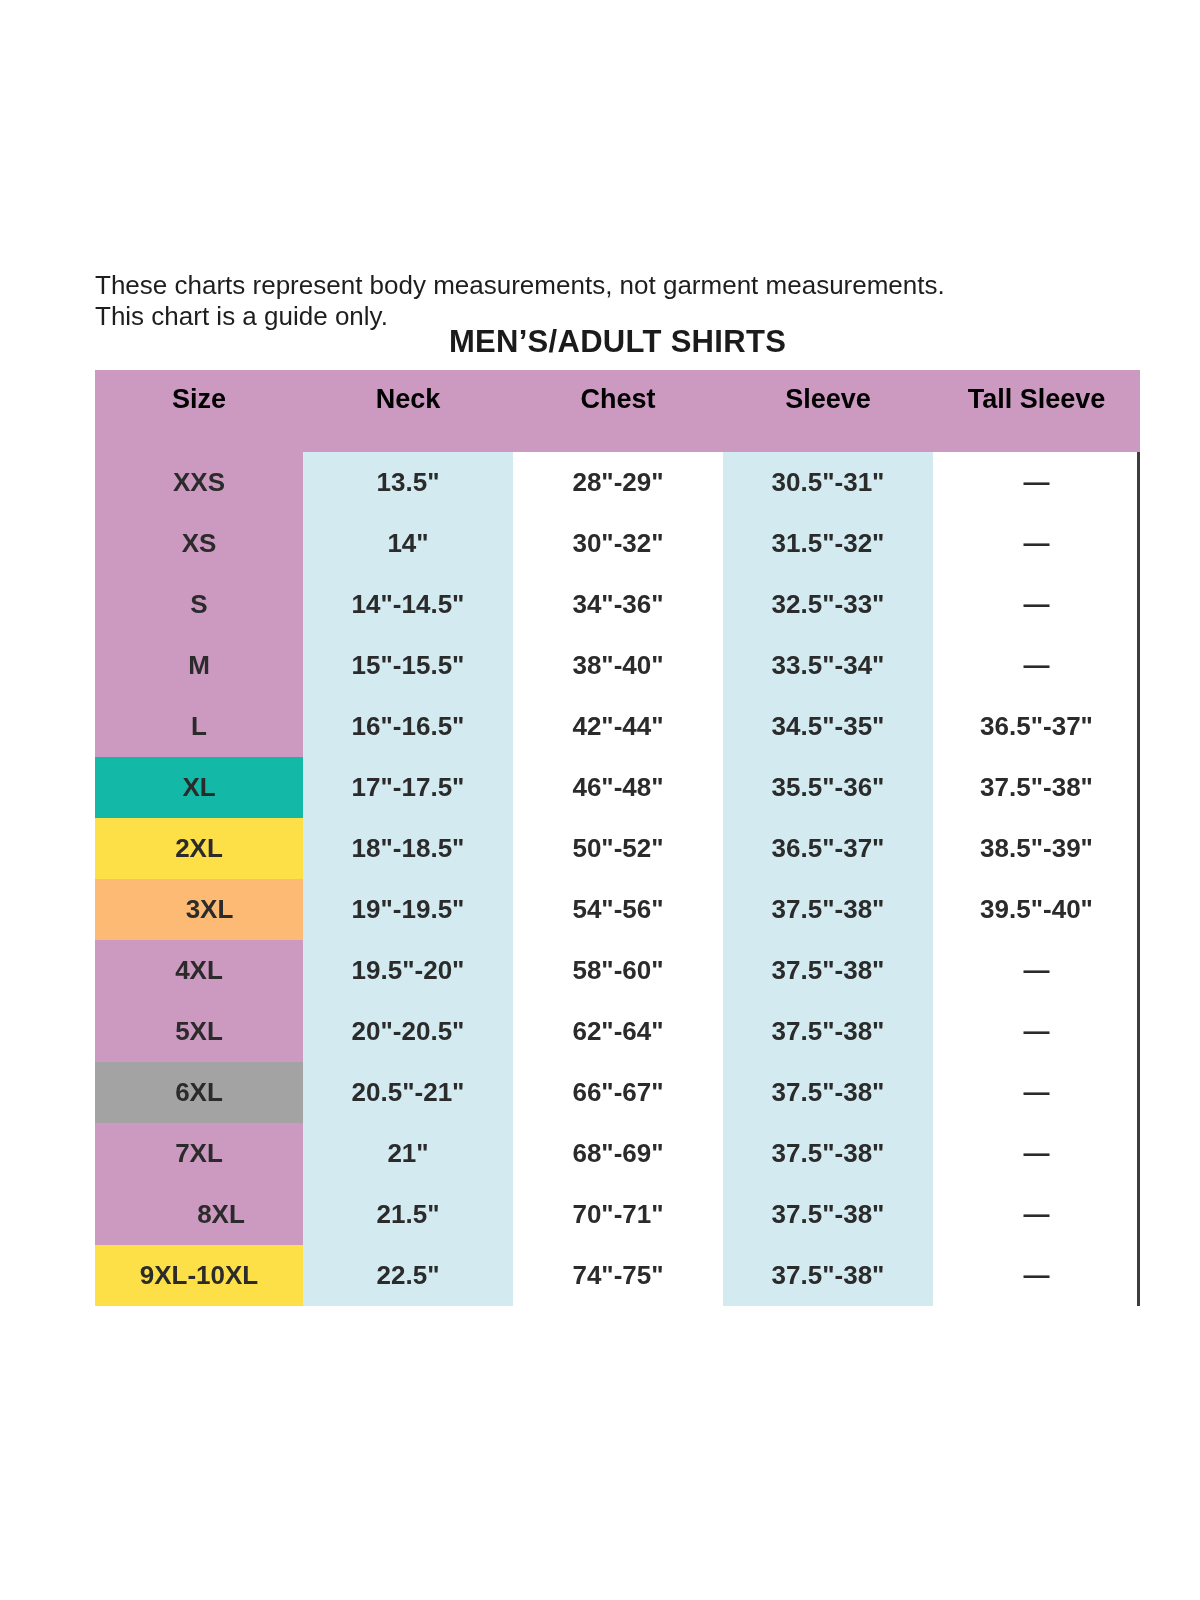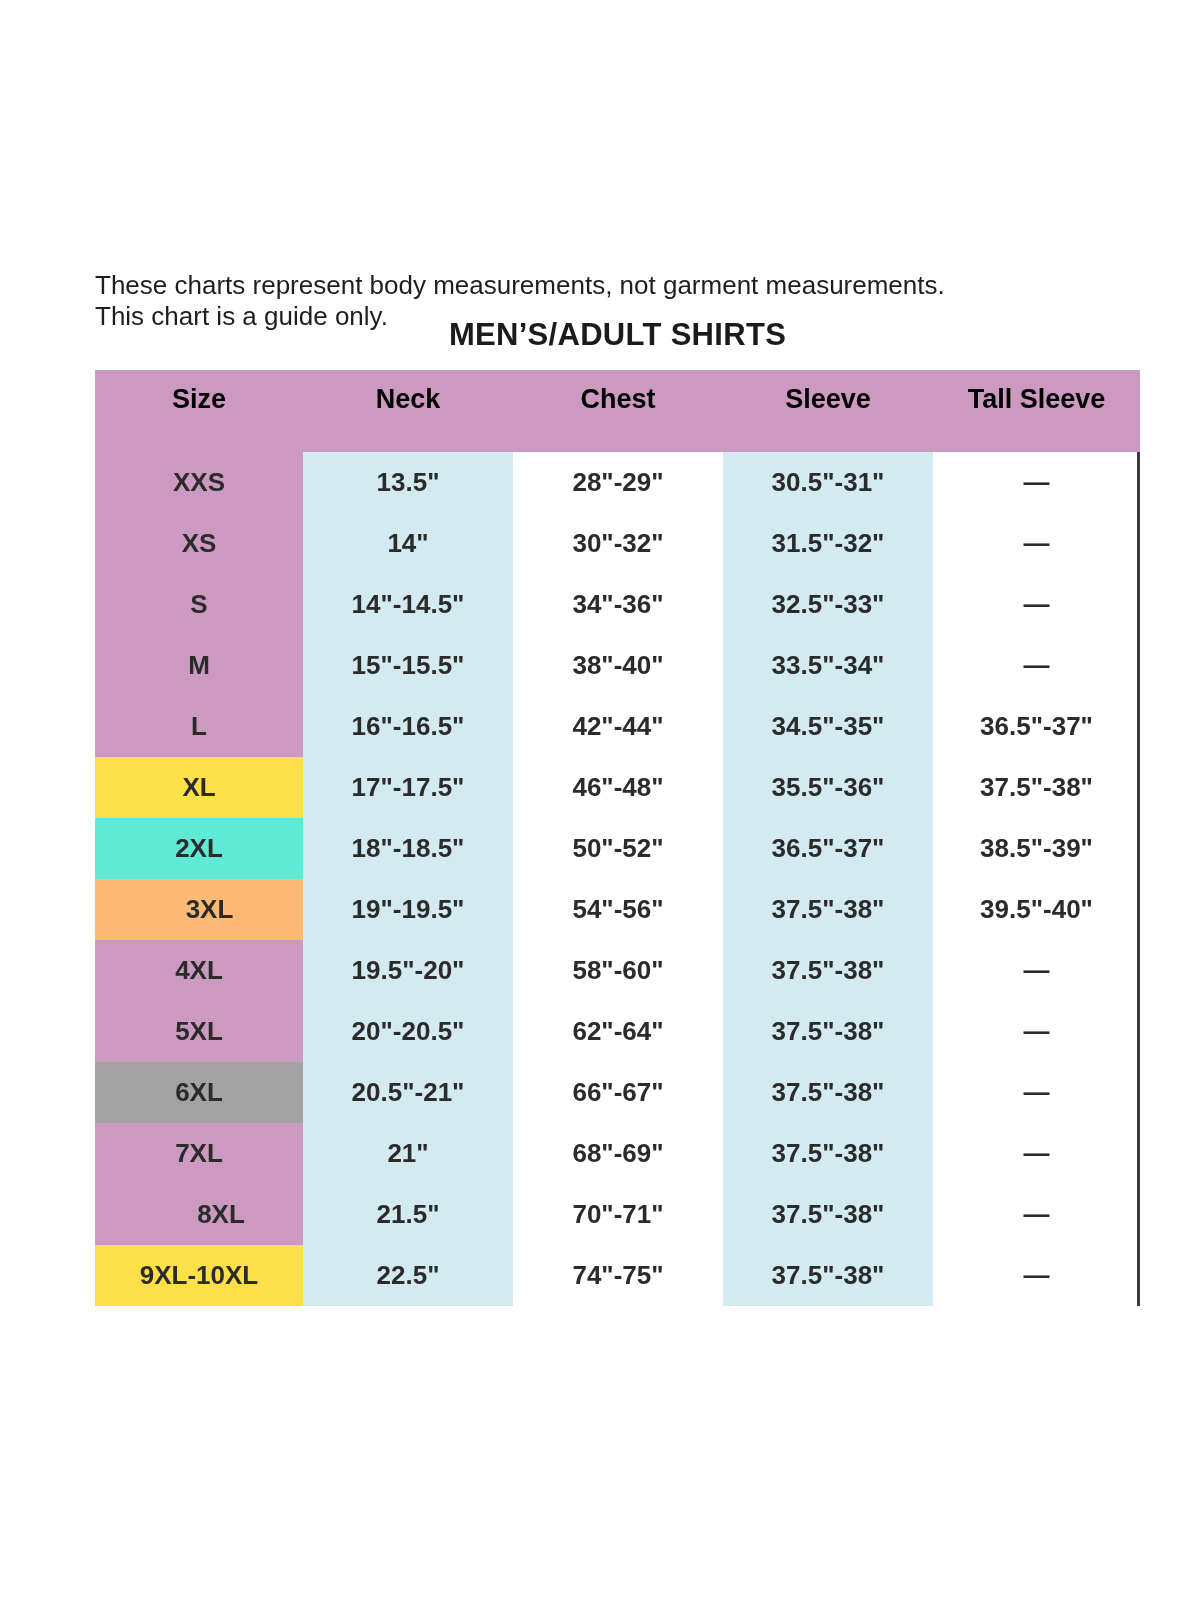--- a/index.html
+++ b/index.html
@@ -16,21 +16,21 @@
     left: 95px;
     top: 270px;
     font-size: 26px;
     line-height: 31px;
     color: #1e1e1e;
     font-weight: 400;
   }
   .page-title {
     position: absolute;
     left: 95px;
-    top: 317px;
+    top: 324px;
     width: 1045px;
     text-align: center;
     font-size: 31px;
     font-weight: 700;
     color: #1b1b1b;
     letter-spacing: 0.3px;
   }
   .size-table {
     position: absolute;
     left: 95px;
@@ -110,26 +110,26 @@
       <div class="td" style="background: rgb(204, 153, 192);">M</div>
       <div class="td" style="background: rgb(210, 234, 240);">15"-15.5"</div>
       <div class="td" style="background: rgb(255, 255, 255);">38"-40"</div>
       <div class="td" style="background: rgb(210, 234, 240);">33.5"-34"</div>
       <div class="td" style="background: rgb(255, 255, 255);">—</div>
       <div class="td" style="background: rgb(204, 153, 192);">L</div>
       <div class="td" style="background: rgb(210, 234, 240);">16"-16.5"</div>
       <div class="td" style="background: rgb(255, 255, 255);">42"-44"</div>
       <div class="td" style="background: rgb(210, 234, 240);">34.5"-35"</div>
       <div class="td" style="background: rgb(255, 255, 255);">36.5"-37"</div>
-      <div class="td" style="background: #fde047;">XL</div>
+      <div class="td" style="background: #14b8a6;">XL</div>
       <div class="td" style="background: rgb(210, 234, 240);">17"-17.5"</div>
       <div class="td" style="background: rgb(255, 255, 255);">46"-48"</div>
       <div class="td" style="background: rgb(210, 234, 240);">35.5"-36"</div>
       <div class="td" style="background: rgb(255, 255, 255);">37.5"-38"</div>
-      <div class="td" style="background: #5eead4;">2XL</div>
+      <div class="td" style="background: #fde047;">2XL</div>
       <div class="td" style="background: rgb(210, 234, 240);">18"-18.5"</div>
       <div class="td" style="background: rgb(255, 255, 255);">50"-52"</div>
       <div class="td" style="background: rgb(210, 234, 240);">36.5"-37"</div>
       <div class="td" style="background: rgb(255, 255, 255);">38.5"-39"</div>
       <div class="td" style="background: #fdba74; padding-left: 21px;">3XL</div>
       <div class="td" style="background: rgb(210, 234, 240);">19"-19.5"</div>
       <div class="td" style="background: rgb(255, 255, 255);">54"-56"</div>
       <div class="td" style="background: rgb(210, 234, 240);">37.5"-38"</div>
       <div class="td" style="background: rgb(255, 255, 255);">39.5"-40"</div>
       <div class="td" style="background: rgb(204, 153, 192);">4XL</div>

